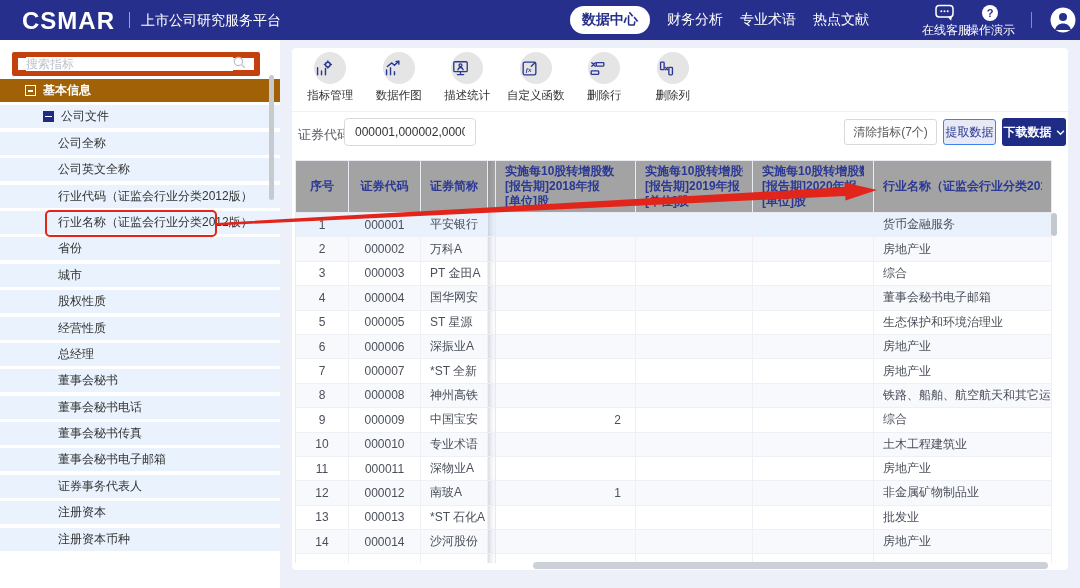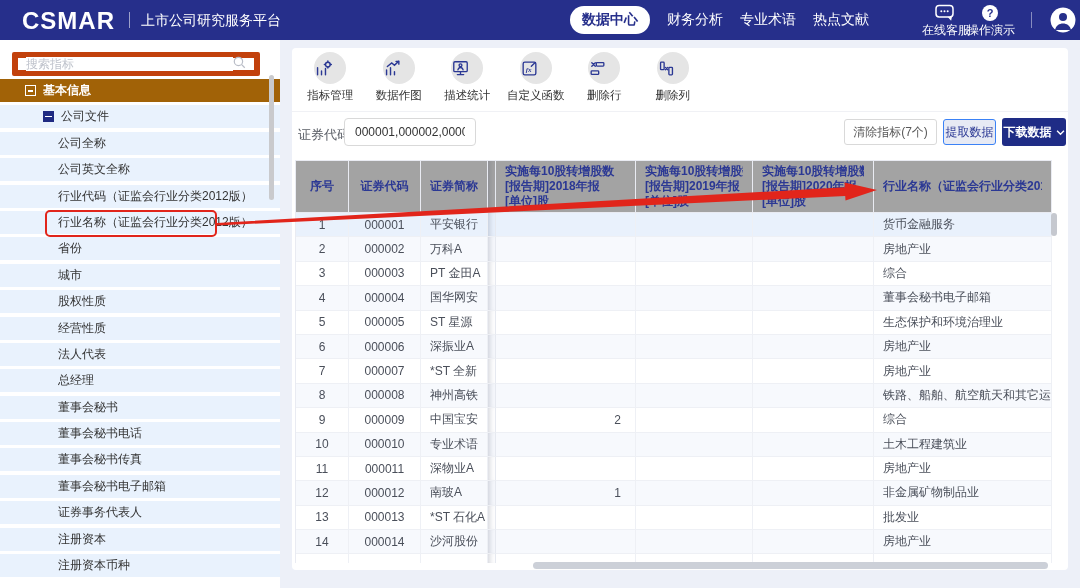--- a/index.html
+++ b/index.html
@@ -157,23 +157,20 @@
       <div class="tree-item lvl2">
         <span class="tree-label">城市</span>
       </div>
       <div class="tree-item lvl2">
         <span class="tree-label">股权性质</span>
       </div>
       <div class="tree-item lvl2">
         <span class="tree-label">经营性质</span>
       </div>
       <div class="tree-item lvl2">
-        <span class="tree-label">法人代表</span>
-      </div>
-      <div class="tree-item lvl2">
         <span class="tree-label">总经理</span>
       </div>
       <div class="tree-item lvl2">
         <span class="tree-label">董事会秘书</span>
       </div>
       <div class="tree-item lvl2">
         <span class="tree-label">董事会秘书电话</span>
       </div>
       <div class="tree-item lvl2">
         <span class="tree-label">董事会秘书传真</span>

